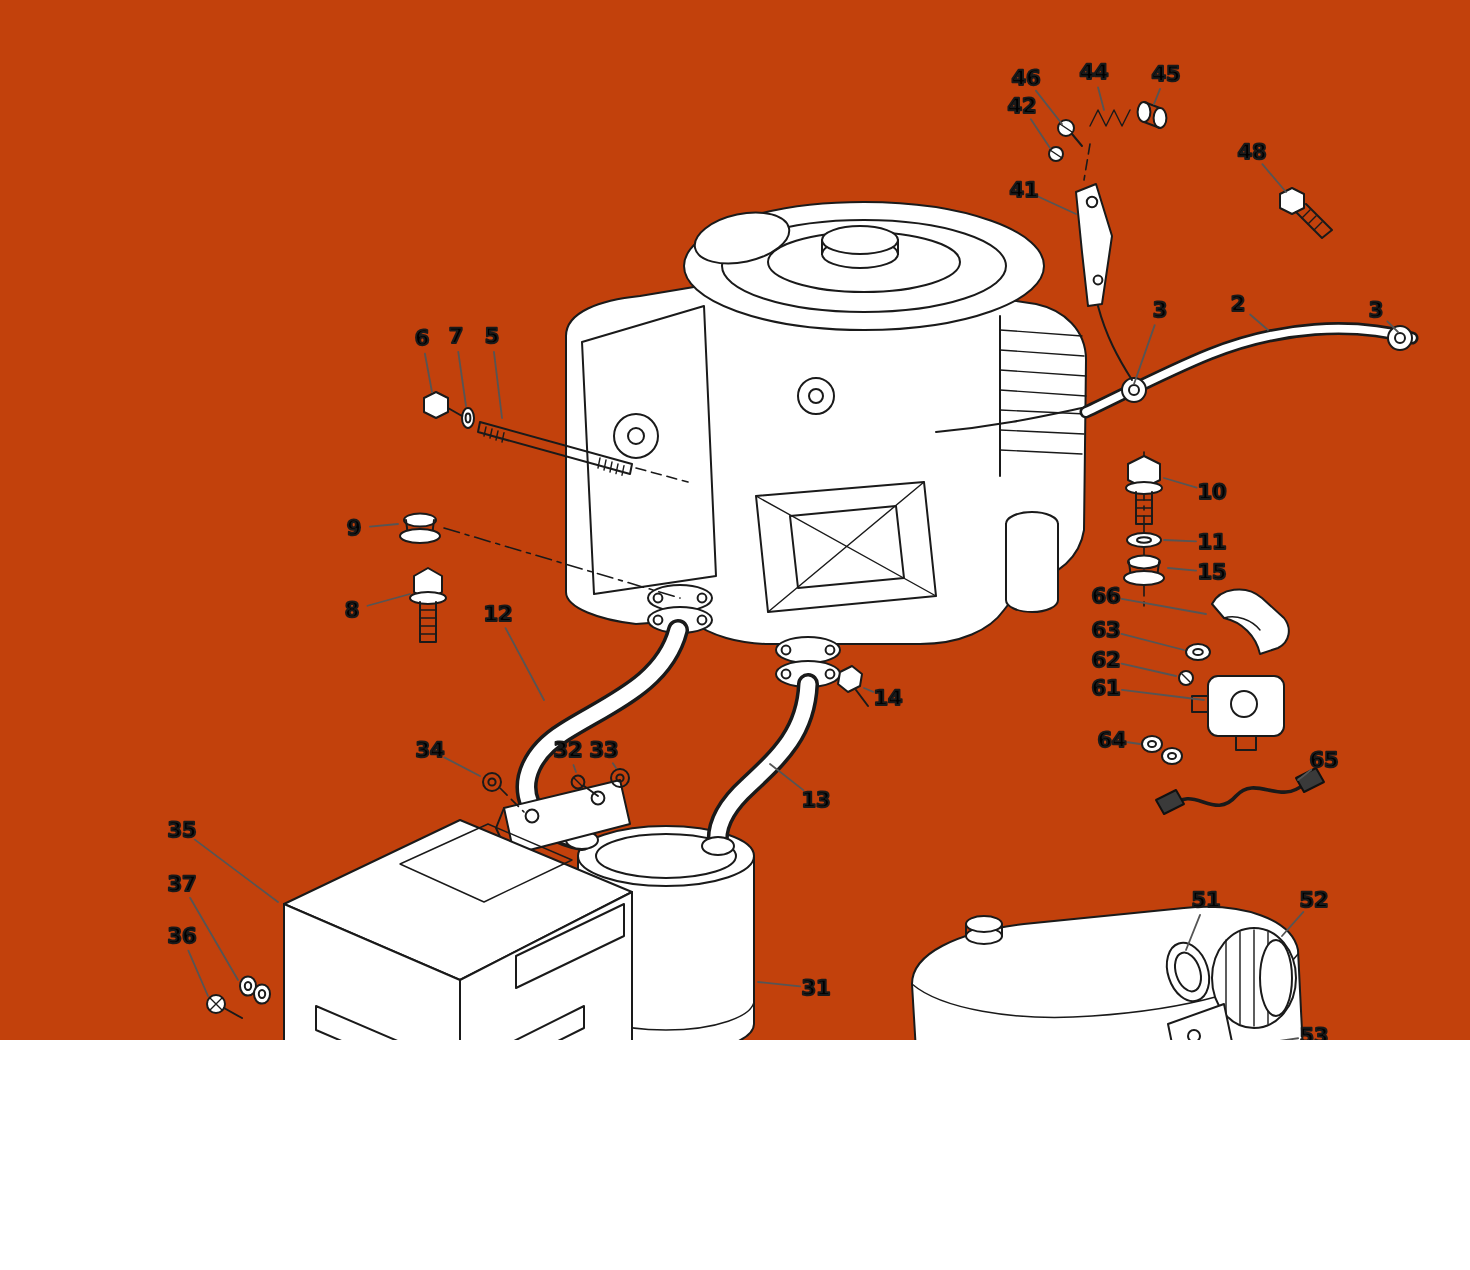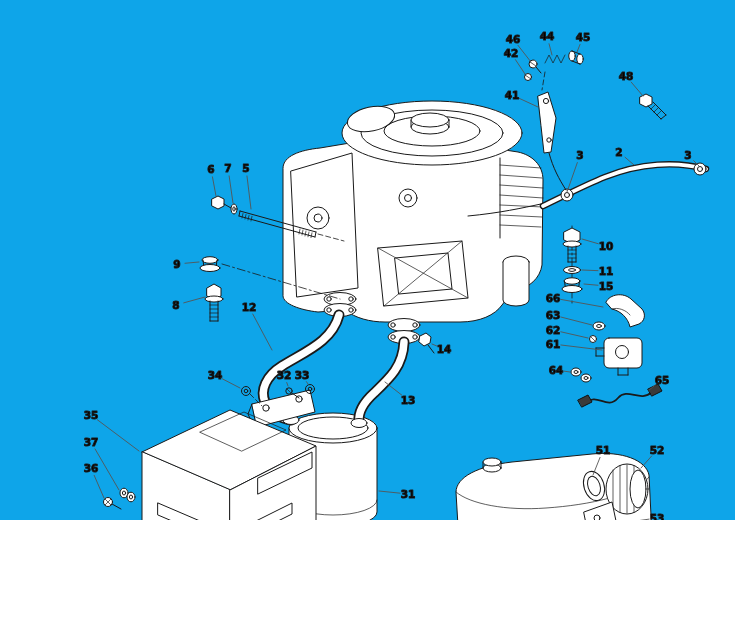--- a/index.html
+++ b/index.html
@@ -1,16 +1,16 @@
 <!DOCTYPE html>
 <html><head>
 <meta charset="utf-8">
 <style>
   html,body{margin:0;padding:0;background:#ffffff;}
-  .stage{position:relative;width:735px;height:520px;background:#0ea5e9;overflow:hidden;text-align:right;}
+  .stage{position:relative;width:735px;height:520px;background:#c2410c;overflow:hidden;text-align:right;}
   svg{display:block;}
   .fw{fill:#ffffff;}
   .dark{fill:#3a3a3a;stroke:#111;}
   .thin{stroke-width:0.7;}
   .dash{stroke-dasharray:5 3;stroke-width:0.8;}
   .dashdot{stroke-dasharray:8 3 2 3;stroke-width:0.8;}
   .tube-o{stroke:#1a1a1a;stroke-width:11;fill:none;stroke-linecap:round;}
   .tube-i{stroke:#ffffff;stroke-width:7.5;fill:none;stroke-linecap:round;}
   .hose-o{stroke:#1a1a1a;stroke-width:6.5;fill:none;stroke-linecap:round;}
   .hose-i{stroke:#ffffff;stroke-width:3.8;fill:none;stroke-linecap:round;}

